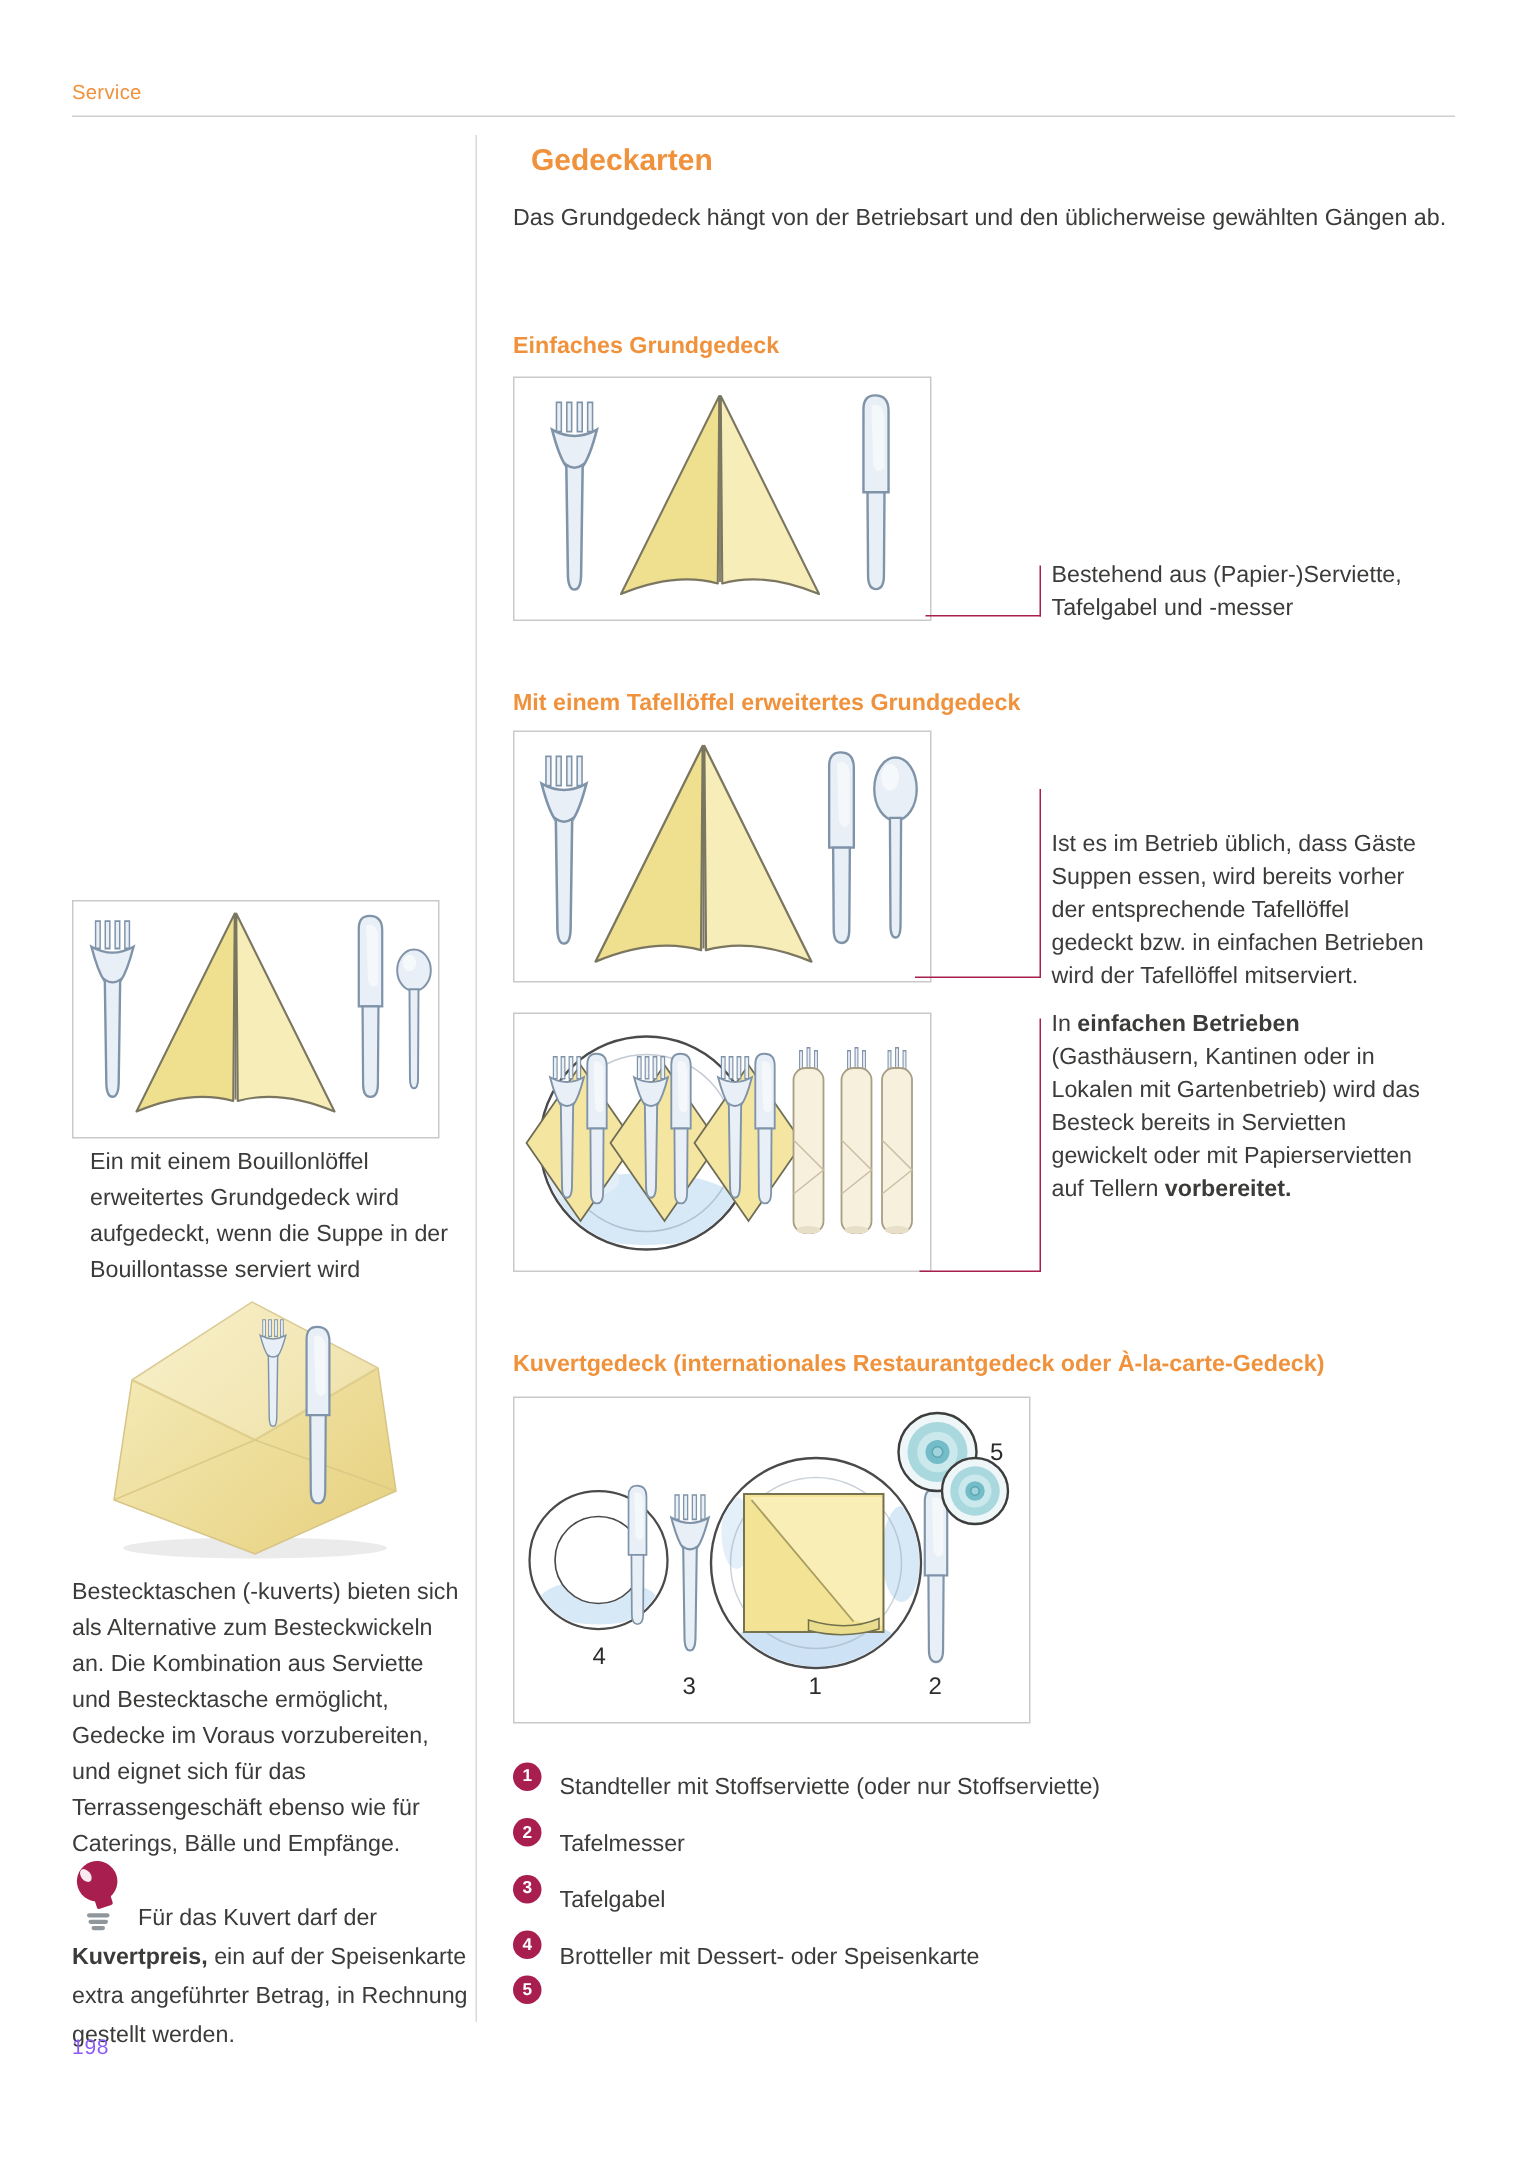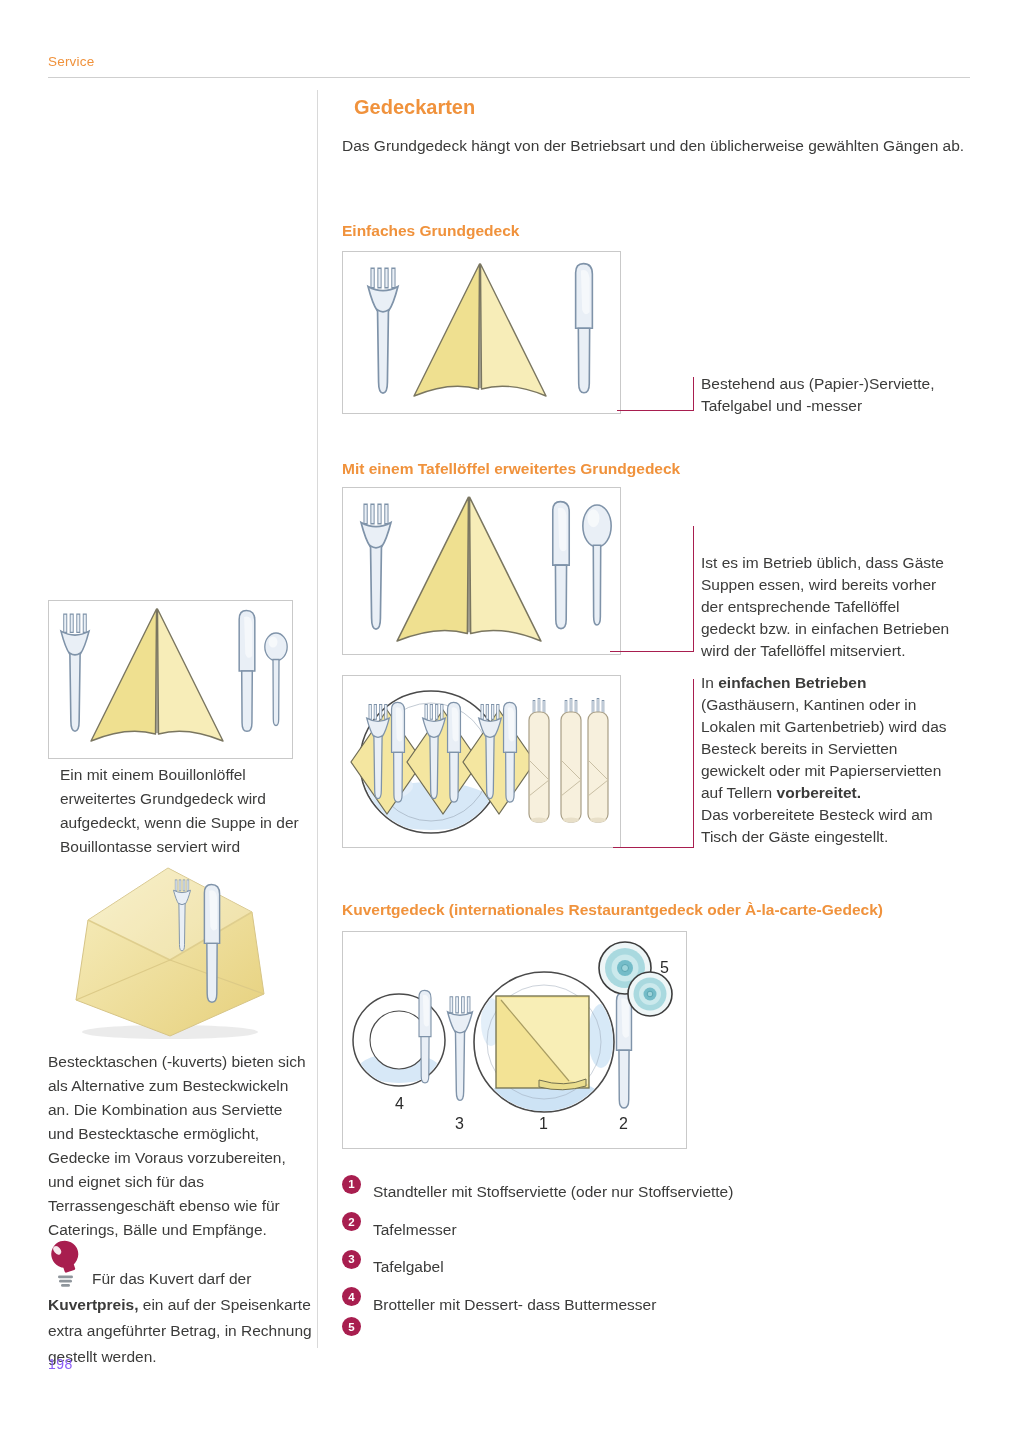--- a/index.html
+++ b/index.html
@@ -143,21 +143,20 @@
       <path d="M250,25 V39 M255,23 V39 M260,25 V39" stroke="#e9eff6" stroke-width="1.2"></path>
       <rect x="245" y="36" width="20" height="110" rx="8" fill="#f7f0dd" stroke="#a89e85" stroke-width="1.2"></rect>
       <path d="M245,84 L265,104 L245,120" fill="none" stroke="#c9bfa4" stroke-width="1"></path>
       <ellipse cx="255" cy="144" rx="8" ry="2.6" fill="#e8dfc8"></ellipse>
     </g>
   </svg>
 </div>
 <div class="abs conn" style="left:613px;top:679px;width:80px;height:168px;"></div>
 <div class="abs body-txt note" style="left:701px;top:672px;width:252px;">
   <span>In </span><b>einfachen Betrieben</b><span> (Gasthäusern, Kantinen oder in Lokalen mit Gartenbetrieb) wird das Besteck bereits in Servietten gewickelt oder mit Papierservietten auf Tellern </span><b>vorbereitet.</b>
-  <span style="display:block;">Das vorbereitete Besteck wird am Tisch der Gäste eingestellt.</span>
 </div>
 
 <div class="abs h2 orange" style="left:342px;top:901px;">Kuvertgedeck (internationales Restaurantgedeck oder À-la-carte-Gedeck)</div>
 <div class="abs imgbox" style="left:342px;top:931px;width:343px;height:216px;">
   <svg width="341" height="214" viewBox="0 0 341 214">
     <defs>
       <clipPath id="bpclip">
           <circle cx="56" cy="108" r="45"></circle>
         </clipPath>
       <clipPath id="mpclip">
@@ -220,21 +219,21 @@
   <div class="legend-row">
     <span class="badge">2</span>
     <span class="legend-label">Tafelmesser</span>
   </div>
   <div class="legend-row">
     <span class="badge">3</span>
     <span class="legend-label">Tafelgabel</span>
   </div>
   <div class="legend-row">
     <span class="badge">4</span>
-    <span class="legend-label">Brotteller mit Dessert- dass Buttermesser</span>
+    <span class="legend-label">Brotteller mit Dessert- oder Speisenkarte</span>
   </div>
   <div class="legend-row">
     <span class="badge">5</span>
   </div>
 </div>
 
 <div class="abs imgbox" style="left:48px;top:600px;width:243px;height:157px;">
   <svg width="241" height="155" viewBox="0 0 241 155">
     <use href="#fork" transform="translate(26,10) scale(1.22)"></use>
     <use href="#napkin-tent" transform="translate(108,6) scale(1.0)"></use>

